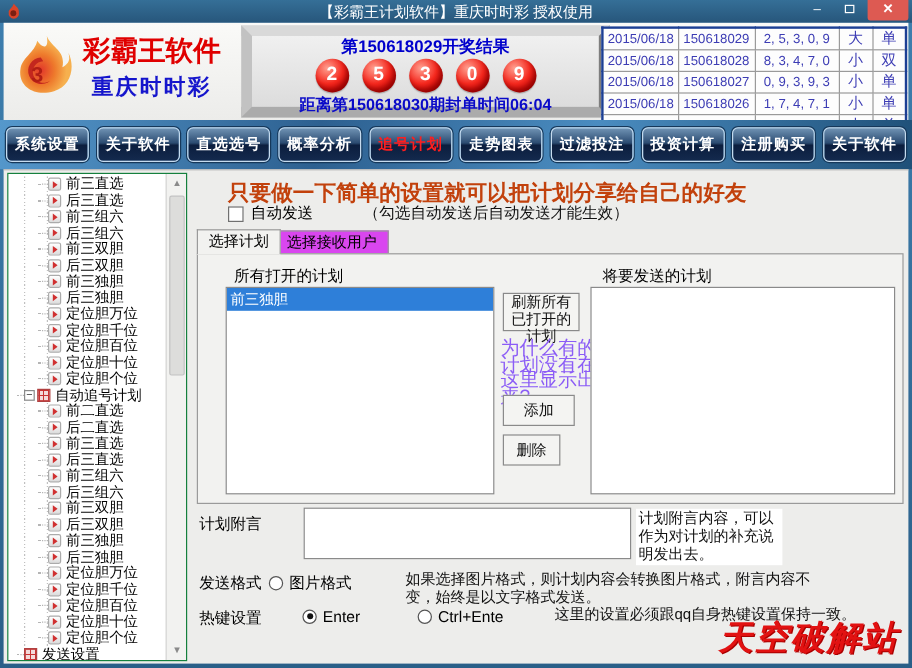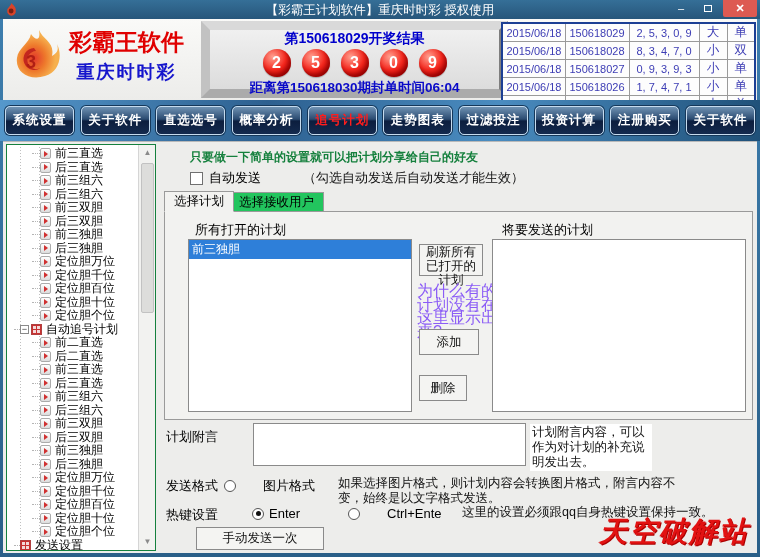--- a/index.html
+++ b/index.html
@@ -75,59 +75,59 @@
                background:repeating-linear-gradient(0deg,#C83232 0 1px,transparent 1px 4px),
                           repeating-linear-gradient(90deg,#C83232 0 1px,transparent 1px 4px),#F3DADA; }
   .tree-row.parent .grid-icon { display:inline-block; }
   .tree-scrollbar { position:absolute; right:0; top:0; bottom:0; width:17px; background:#F2F2F0; border-left:1px solid #D5D5D5; }
   .sb-arrow { position:absolute; left:0; width:17px; height:16px; color:#8A8A8A; font-size:8px; text-align:center; line-height:16px; }
   .sb-arrow.up { top:0; } .sb-arrow.down { bottom:0; }
   .sb-thumb { position:absolute; left:2px; top:18px; width:13px; height:150px; background:#DDDDDB; border:1px solid #C2C2C2; border-radius:2px; }
 
   
   .main-panel { position:absolute; left:155px; top:0; right:0; bottom:0; font-size:13px; }
-  .hint { position:absolute; left:32px; top:7px; color:#15803d; font-weight:bold; font-size:12px; }
+  .hint { position:absolute; left:32px; top:7px; color:#c2410c; font-weight:bold; font-size:18px; }
   .auto-row { position:absolute; left:32px; top:27px; display:flex; align-items:center; }
   .checkbox { width:13px; height:13px; border:1px solid #707070; background:#fff; margin-right:6px; flex:none; }
   .auto-note { margin-left:42px; color:#111; }
 
   .tab { position:absolute; height:20px; padding:0 9px; line-height:19px; font-size:12.5px;
-         border:1px solid #9A9A9A; background:#22c55e; cursor:pointer; }
+         border:1px solid #9A9A9A; background:#d946ef; cursor:pointer; }
   .tab.active { background:#F2F2F0; border-bottom:1px solid #F2F2F0; z-index:3; height:21px; }
   .tab-1 { left:6px; top:49px; }
   .tab-2 { left:71px; top:50px; }
   .tab-page { position:absolute; left:6px; top:69px; width:589px; height:209px; border:1px solid #9A9A9A; background:#F2F2F0; z-index:1; }
 
   .open-label { position:absolute; left:30px; top:9px; }
   .send-label { position:absolute; left:337px; top:9px; }
   .listbox { position:absolute; border:1px solid #8A8A8A; background:#fff; font-size:12px; overflow:hidden; }
   .left-list { left:23px; top:27px; width:224px; bottom:7px; }
   .right-list { left:327px; top:27px; right:6px; bottom:7px; }
   .list-item { padding:1px 3px; white-space:nowrap; cursor:default; }
   .list-item.selected { background:#2E7FD9; color:#fff; }
 
   .btn { border:1px solid #8A8A8A; background:#F4F4F2; font-family:"Liberation Sans",sans-serif;
          font-size:12.5px; color:#111; cursor:pointer; }
   .refresh-btn { position:absolute; left:254px; top:32px; width:64px; height:32px; line-height:14px; padding:0 2px; }
   .why-link { position:absolute; left:252px; top:72px; width:82px; color:#8b5cf6; font-size:16px; line-height:13.5px; cursor:pointer; }
   .add-btn { position:absolute; left:254px; top:117px; width:60px; height:26px; }
-  .del-btn { position:absolute; left:254px; top:163px; width:48px; height:26px; }
+  .del-btn { position:absolute; left:254px; top:150px; width:48px; height:26px; }
 
   .ps-label { position:absolute; left:8px; top:286px; }
   .ps-text { position:absolute; left:95px; top:281px; width:273px; height:43px; border:1px solid #8A8A8A;
              background:#fff; resize:none; font-family:"Liberation Sans",sans-serif; font-size:12px; }
   .ps-note { position:absolute; left:372px; top:282px; width:122px; background:#fff; padding:1px 2px;
              font-size:12.5px; line-height:15px; color:#111; }
 
   .format-row { position:absolute; left:8px; top:334px; display:flex; align-items:flex-start; }
   .hotkey-row { position:absolute; left:8px; top:363px; display:flex; align-items:flex-start; }
   .row-label { width:58px; flex:none; margin-top:1px; }
   .radio-opt { display:flex; align-items:center; margin-top:1px; flex:none; }
   .radio-opt.opt-0 { margin-left:28px; width:96px; }
-  .radio-opt.opt-1 { width:92px;gap:22px; }
+  .radio-opt.opt-1 { width:92px; }
   .radio { width:12px; height:12px; border:1px solid #555; border-radius:50%; background:#fff; margin-right:5px;
            flex:none; position:relative; }
   .radio.checked::after { content:""; position:absolute; left:2.5px; top:2.5px; width:5px; height:5px; border-radius:50%; background:#111; }
   .row-note { margin-left:22px; width:350px; font-size:12.5px; line-height:15px; color:#111; }
 
   .manual-btn { position:absolute; left:38px; top:385px; width:128px; height:23px; }
   .watermark { position:absolute; right:8px; top:371px; color:#E21212; font-size:28px; font-weight:bold;
                font-style:italic; letter-spacing:2px; white-space:nowrap;
                text-shadow:1px 1px 0 #a00; }
 </style>
@@ -514,17 +514,16 @@
           <span class="radio checked"></span>
           <span>Enter</span>
         </span>
         <span class="radio-opt opt-1">
           <span class="radio"></span>
           <span>Ctrl+Ente</span>
         </span>
         <span class="row-note">这里的设置必须跟qq自身热键设置保持一致。</span>
       </div>
 
-      <button class="btn manual-btn">手动发送一次</button>
       <div class="watermark">天空破解站</div>
     </div>
   </div>
 </div>
 
 </body></html>

